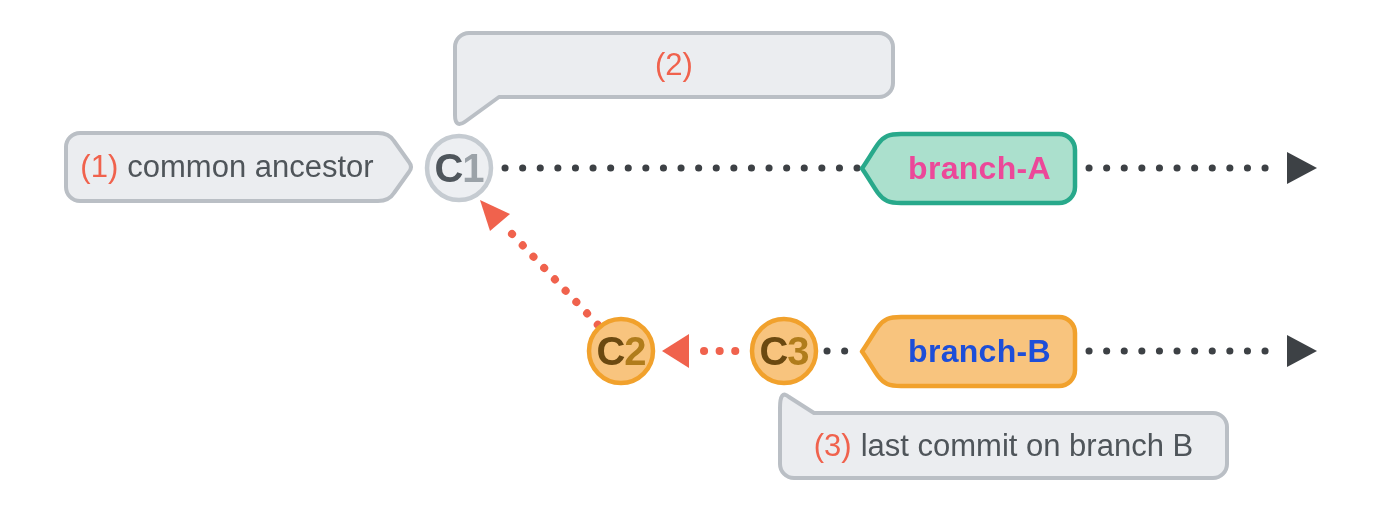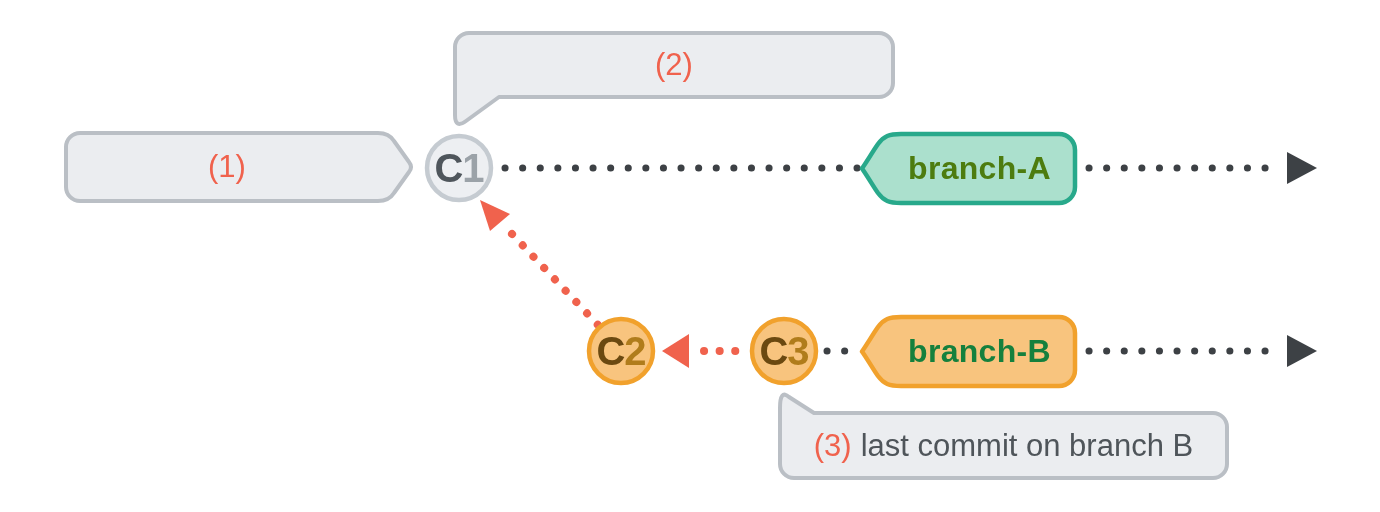--- a/index.html
+++ b/index.html
@@ -10,22 +10,22 @@
   .layer{position:absolute;left:0;top:0;}
   .overlay{position:absolute;display:flex;align-items:center;justify-content:center;white-space:nowrap;}
   .callout-text{font-size:31px;color:#4f555a;gap:9px;}
   .callout-num{color:#f0624d;}
   .node-label{font-weight:700;font-size:40px;letter-spacing:-1px;}
   .node-prefix-gray{color:#4f565c;}
   .node-digit-gray{color:#9ba2a8;}
   .node-prefix-orange{color:#6b4910;}
   .node-digit-orange{color:#b07c1b;}
   .tag-label{font-weight:700;font-size:32px;letter-spacing:.3px;}
-  .tag-label-teal{color:#4d7c0f;}
-  .tag-label-orange{color:#15803d;}
+  .tag-label-teal{color:#ec4899;}
+  .tag-label-orange{color:#1d4ed8;}
   .dotline{fill:none;stroke-linecap:round;}
   .dark-dots{stroke:#3d4145;stroke-width:7;stroke-dasharray:0.1 17.5;}
   .red-dots{stroke:#f0624d;stroke-width:8;stroke-dasharray:0.1 15.5;}
   .callout-shape{fill:#ebedf0;stroke:#babfc5;stroke-width:4;stroke-linejoin:round;}
   .tag-teal{fill:#abe0cd;stroke:#28a98b;stroke-width:4.5;stroke-linejoin:round;}
   .tag-orange{fill:#f8c47e;stroke:#f1a12c;stroke-width:4.5;stroke-linejoin:round;}
   .node-gray{fill:#edeff2;stroke:#c5cbd1;stroke-width:4.5;}
   .node-orange{fill:#f8c47e;stroke:#f1a12c;stroke-width:4.5;}
   .arrow-dark{fill:#3d4145;}
   .arrow-red{fill:#f0624d;}
@@ -74,20 +74,21 @@
              C 889,386 884,384 878,376 C 873,369 868,360 862,351.5
              C 868,343 873,334 878,327 C 884,319 889,317 901,317 Z"></path>
 
     <circle class="node-gray" cx="459" cy="168" r="32"></circle>
     <circle class="node-orange" cx="621" cy="351" r="32"></circle>
     <circle class="node-orange" cx="784" cy="351" r="32"></circle>
   </svg>
 
   <div class="overlay callout-text" style="left:66px;top:133px;width:322px;height:68px;">
     <span class="callout-num">(1)</span>
+    <span>common ancestor</span>
   </div>
 
   <div class="overlay callout-text" style="left:455px;top:33px;width:438px;height:64px;">
     <span class="callout-num">(2)</span>
   </div>
 
   <div class="overlay callout-text" style="left:780px;top:413px;width:447px;height:65px;">
     <span class="callout-num">(3)</span>
     <span>last commit on branch B</span>
   </div>

